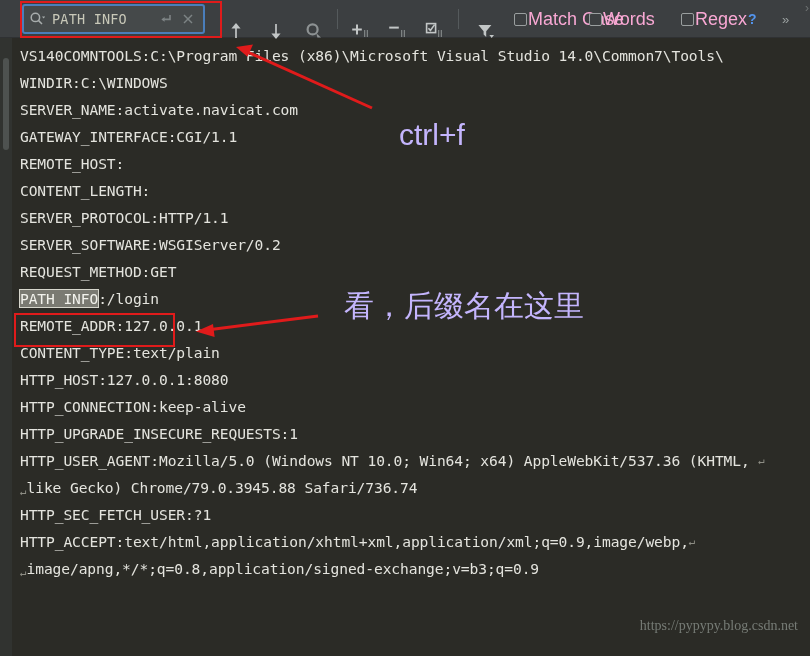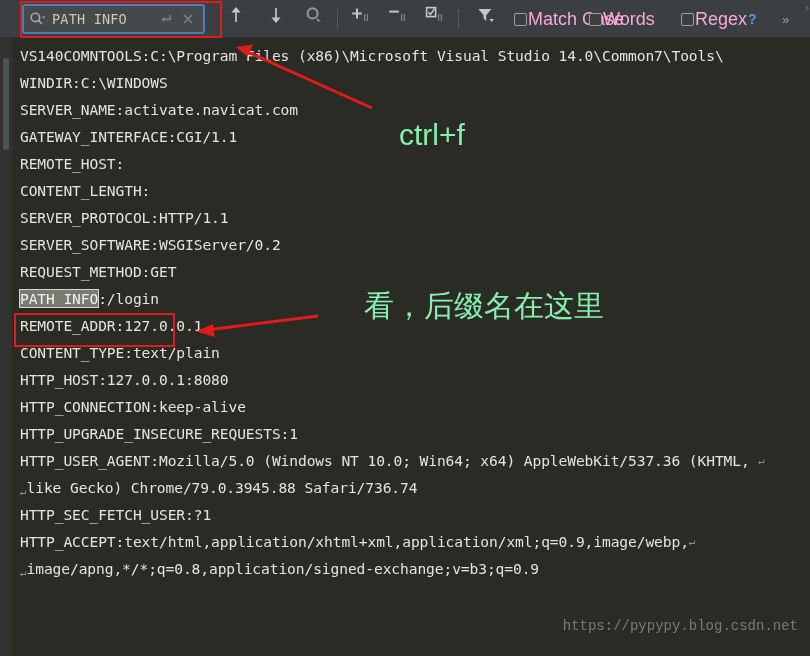--- a/index.html
+++ b/index.html
@@ -49,21 +49,21 @@
     font-size: 13.5px;
     letter-spacing: .2px;
     padding-left: 7px;
     white-space: nowrap;
     overflow: hidden;
   }
   .fld-btn { flex: 0 0 auto; width: 22px; display: flex; justify-content: center; align-items: center; }
 
   .tb-icon {
     position: absolute;
-    top: 0;
+    top: 16px;
     width: 28px; height: 30px;
     display: flex; align-items: center; justify-content: center; text-align: center;
   }
   .tb-sep {
     position: absolute;
     top: 9px;
     width: 1px; height: 20px;
     background: #555a5c;
   }
   .chk-group {
@@ -155,21 +155,21 @@
 
   
   .ann-box {
     position: absolute;
     border: 2px solid #e01b1b;
     box-sizing: border-box;
     pointer-events: none;
   }
   .ann-text {
     position: absolute;
-    color: #86efac;
+    color: #c4b5fd;
     white-space: nowrap;
   }
   .ann-ctrlf {
     font-size: 30px;
     font-family: "Liberation Sans", sans-serif;
   }
   .ann-cn {
     font-size: 30px;
     font-family: "DejaVu Sans", sans-serif;
     font-weight: 500;
@@ -180,21 +180,21 @@
     width: 810px; height: 656px;
     pointer-events: none;
   }
 
   .watermark {
     position: absolute;
     right: 12px; bottom: 22px;
     color: #8f9690;
     font-size: 14px;
     opacity: .75;
-    font-family: Liberation Mono, monospace;
+    font-family: Liberation Serif, serif;
   }
 </style>
 </head>
 <body>
 
 <div id="app">
 
   <div class="toolbar">
 
     <div class="search-wrap">
@@ -320,16 +320,16 @@
   <div class="ann-box" style="left:14px; top:313px; width:161px; height:34px;"></div>
 
   <svg class="ann-svg">
     <line x1="372" y1="108" x2="243" y2="50" stroke="#e01b1b" stroke-width="3"></line>
     <path d="M236 47 L253 44.6 L247.5 56.8 Z" fill="#e01b1b"></path>
     <line x1="318" y1="316" x2="207" y2="330" stroke="#e01b1b" stroke-width="3"></line>
     <path d="M196 331.5 L213 324 L214.6 337 Z" fill="#e01b1b"></path>
   </svg>
 
   <div class="ann-text ann-ctrlf" style="left:399px; top:118px;">ctrl+f</div>
-  <div class="ann-text ann-cn" style="left:364px; top:286px;">看，后缀名在这里</div>
+  <div class="ann-text ann-cn" style="left:344px; top:286px;">看，后缀名在这里</div>
 
   <div class="watermark">https://pypypy.blog.csdn.net</div>
 </div>
 
 </body></html>

